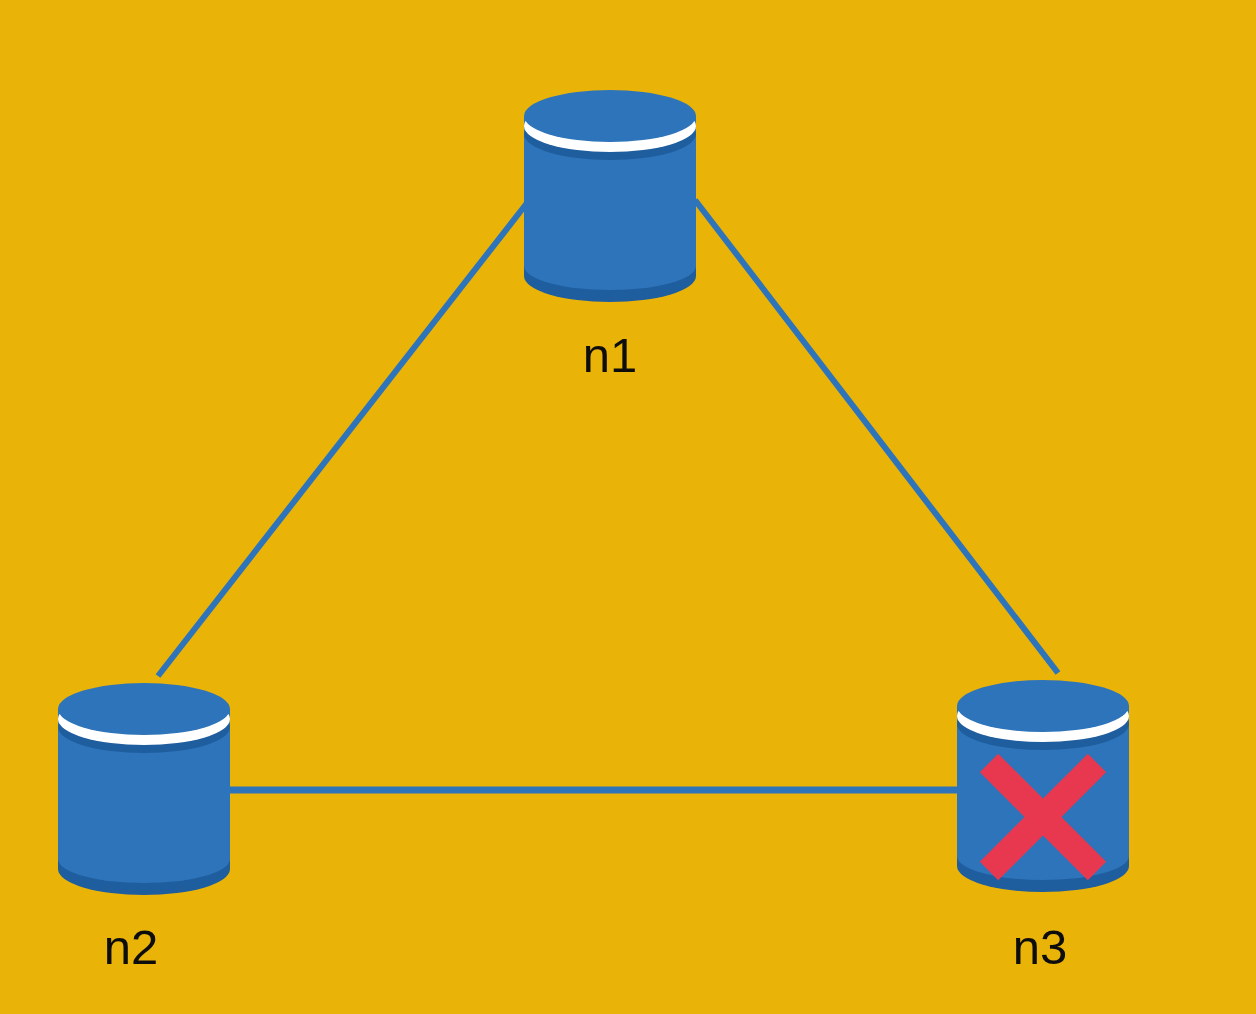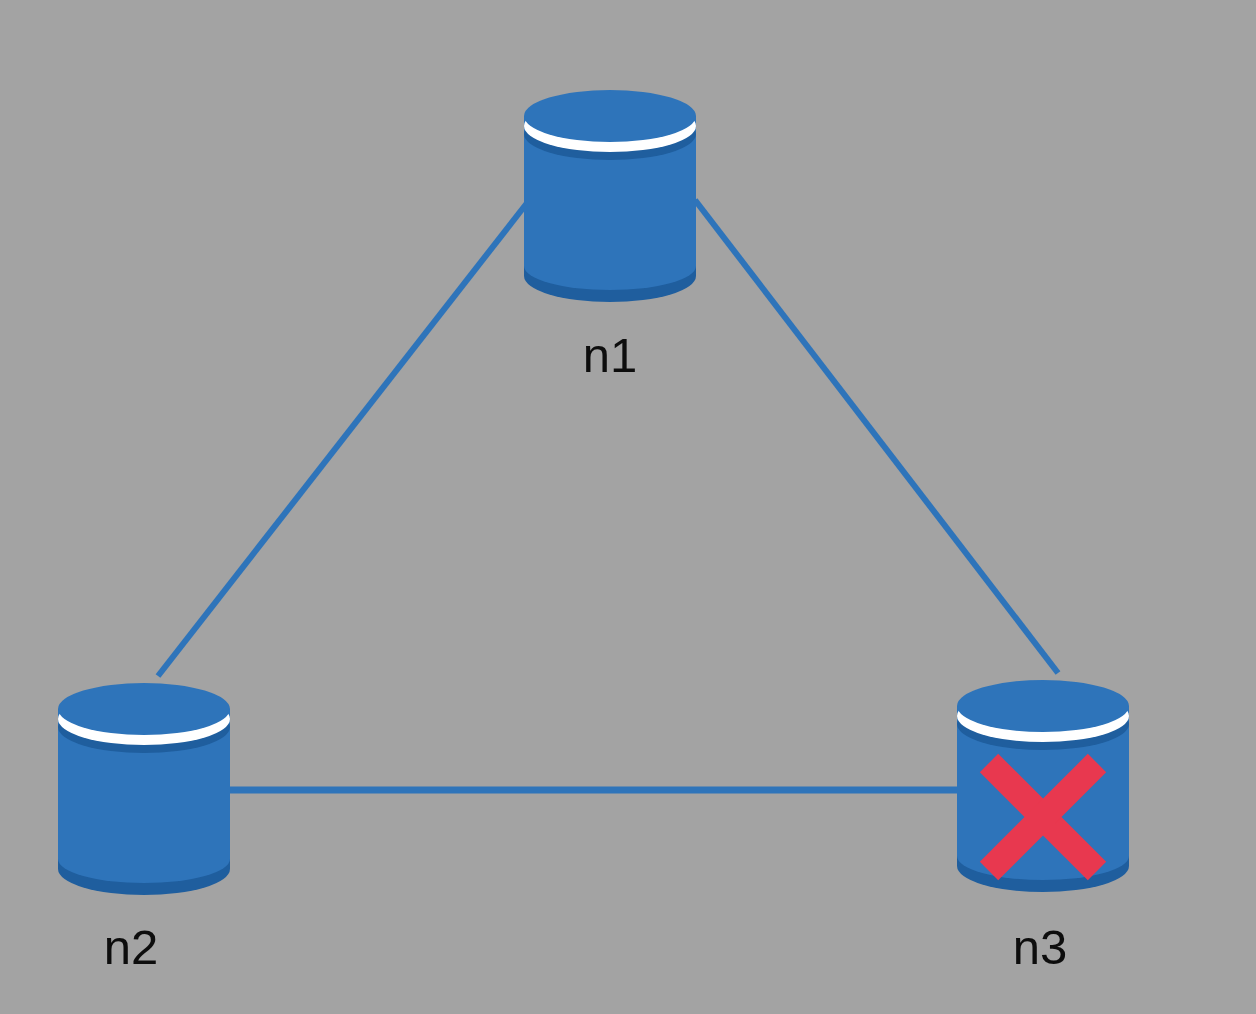--- a/index.html
+++ b/index.html
@@ -8,21 +8,21 @@
     padding: 0;
     background: #ffffff;
   }
   body {
     font-family: "Liberation Sans", sans-serif;
   }
   #diagram-canvas {
     position: relative;
     width: 1256px;
     height: 1014px;
-    background: #a3a3a3;
+    background: #eab308;
     overflow: hidden;
   }
   #diagram-svg {
     position: absolute;
     top: 0;
     left: 0;
     width: 1256px;
     height: 1014px;
     display: block;
   }

